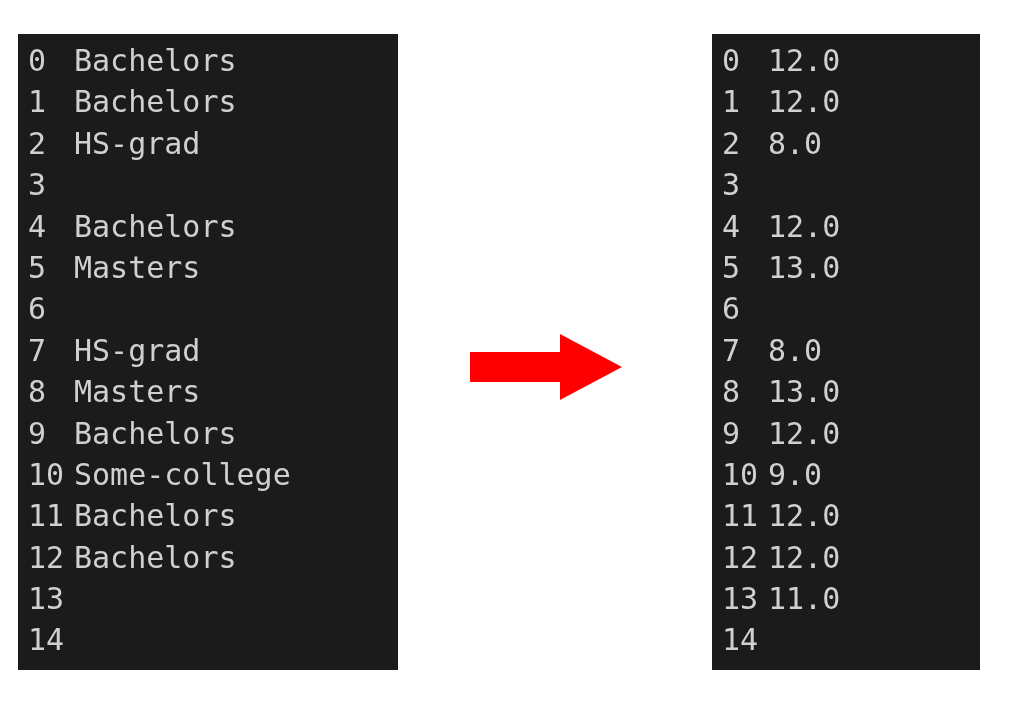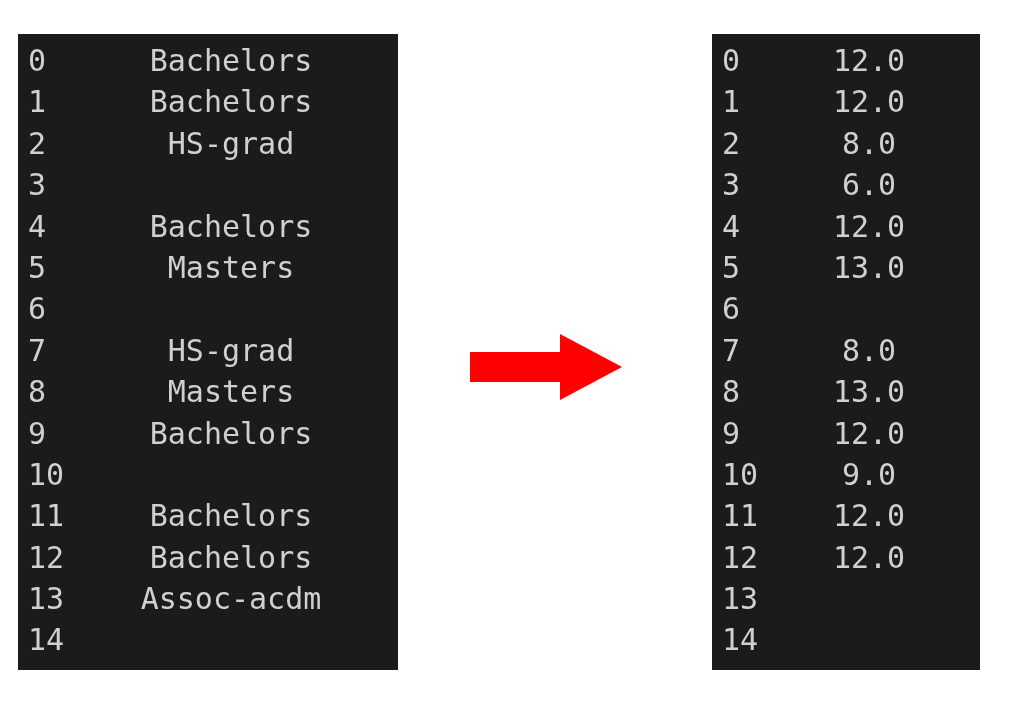--- a/index.html
+++ b/index.html
@@ -41,21 +41,21 @@
     align-items: baseline;
     font-size: 30px;
     line-height: 1.38;
     white-space: pre;
   }
   .idx {
     text-align: left;
     min-width: 46px;
   }
   .val {
-    text-align: center;
+    text-align: left;
     flex: 1;
   }
   .arrow-wrap {
     position: absolute;
     left: 440px;
     top: 328px;
     width: 210px;
     height: 78px;
     display: flex;
     align-items: center;
@@ -75,44 +75,44 @@
       <div class="row"><span class="idx">0</span><span class="val">Bachelors</span></div>
       <div class="row"><span class="idx">1</span><span class="val">Bachelors</span></div>
       <div class="row"><span class="idx">2</span><span class="val">HS-grad</span></div>
       <div class="row"><span class="idx">3</span></div>
       <div class="row"><span class="idx">4</span><span class="val">Bachelors</span></div>
       <div class="row"><span class="idx">5</span><span class="val">Masters</span></div>
       <div class="row"><span class="idx">6</span></div>
       <div class="row"><span class="idx">7</span><span class="val">HS-grad</span></div>
       <div class="row"><span class="idx">8</span><span class="val">Masters</span></div>
       <div class="row"><span class="idx">9</span><span class="val">Bachelors</span></div>
-      <div class="row"><span class="idx">10</span></div>
+      <div class="row"><span class="idx">10</span><span class="val">Some-college</span></div>
       <div class="row"><span class="idx">11</span><span class="val">Bachelors</span></div>
       <div class="row"><span class="idx">12</span><span class="val">Bachelors</span></div>
-      <div class="row"><span class="idx">13</span><span class="val">Assoc-acdm</span></div>
+      <div class="row"><span class="idx">13</span></div>
       <div class="row"><span class="idx">14</span></div>
     </div>
 
   <div class="arrow-wrap">
     <svg class="arrow-svg" viewBox="0 0 170 78">
       <polygon points="10,24 100,24 100,6 162,39 100,72 100,54 10,54" fill="#ff0000"></polygon>
     </svg>
   </div>
 
   <div class="panel panel-right" id="panel-right">
       <div class="row"><span class="idx">0</span><span class="val">12.0</span></div>
       <div class="row"><span class="idx">1</span><span class="val">12.0</span></div>
       <div class="row"><span class="idx">2</span><span class="val">8.0</span></div>
-      <div class="row"><span class="idx">3</span><span class="val">6.0</span></div>
+      <div class="row"><span class="idx">3</span></div>
       <div class="row"><span class="idx">4</span><span class="val">12.0</span></div>
       <div class="row"><span class="idx">5</span><span class="val">13.0</span></div>
       <div class="row"><span class="idx">6</span></div>
       <div class="row"><span class="idx">7</span><span class="val">8.0</span></div>
       <div class="row"><span class="idx">8</span><span class="val">13.0</span></div>
       <div class="row"><span class="idx">9</span><span class="val">12.0</span></div>
       <div class="row"><span class="idx">10</span><span class="val">9.0</span></div>
       <div class="row"><span class="idx">11</span><span class="val">12.0</span></div>
       <div class="row"><span class="idx">12</span><span class="val">12.0</span></div>
-      <div class="row"><span class="idx">13</span></div>
+      <div class="row"><span class="idx">13</span><span class="val">11.0</span></div>
       <div class="row"><span class="idx">14</span></div>
     </div>
 
 </div>
 
 </body></html>

